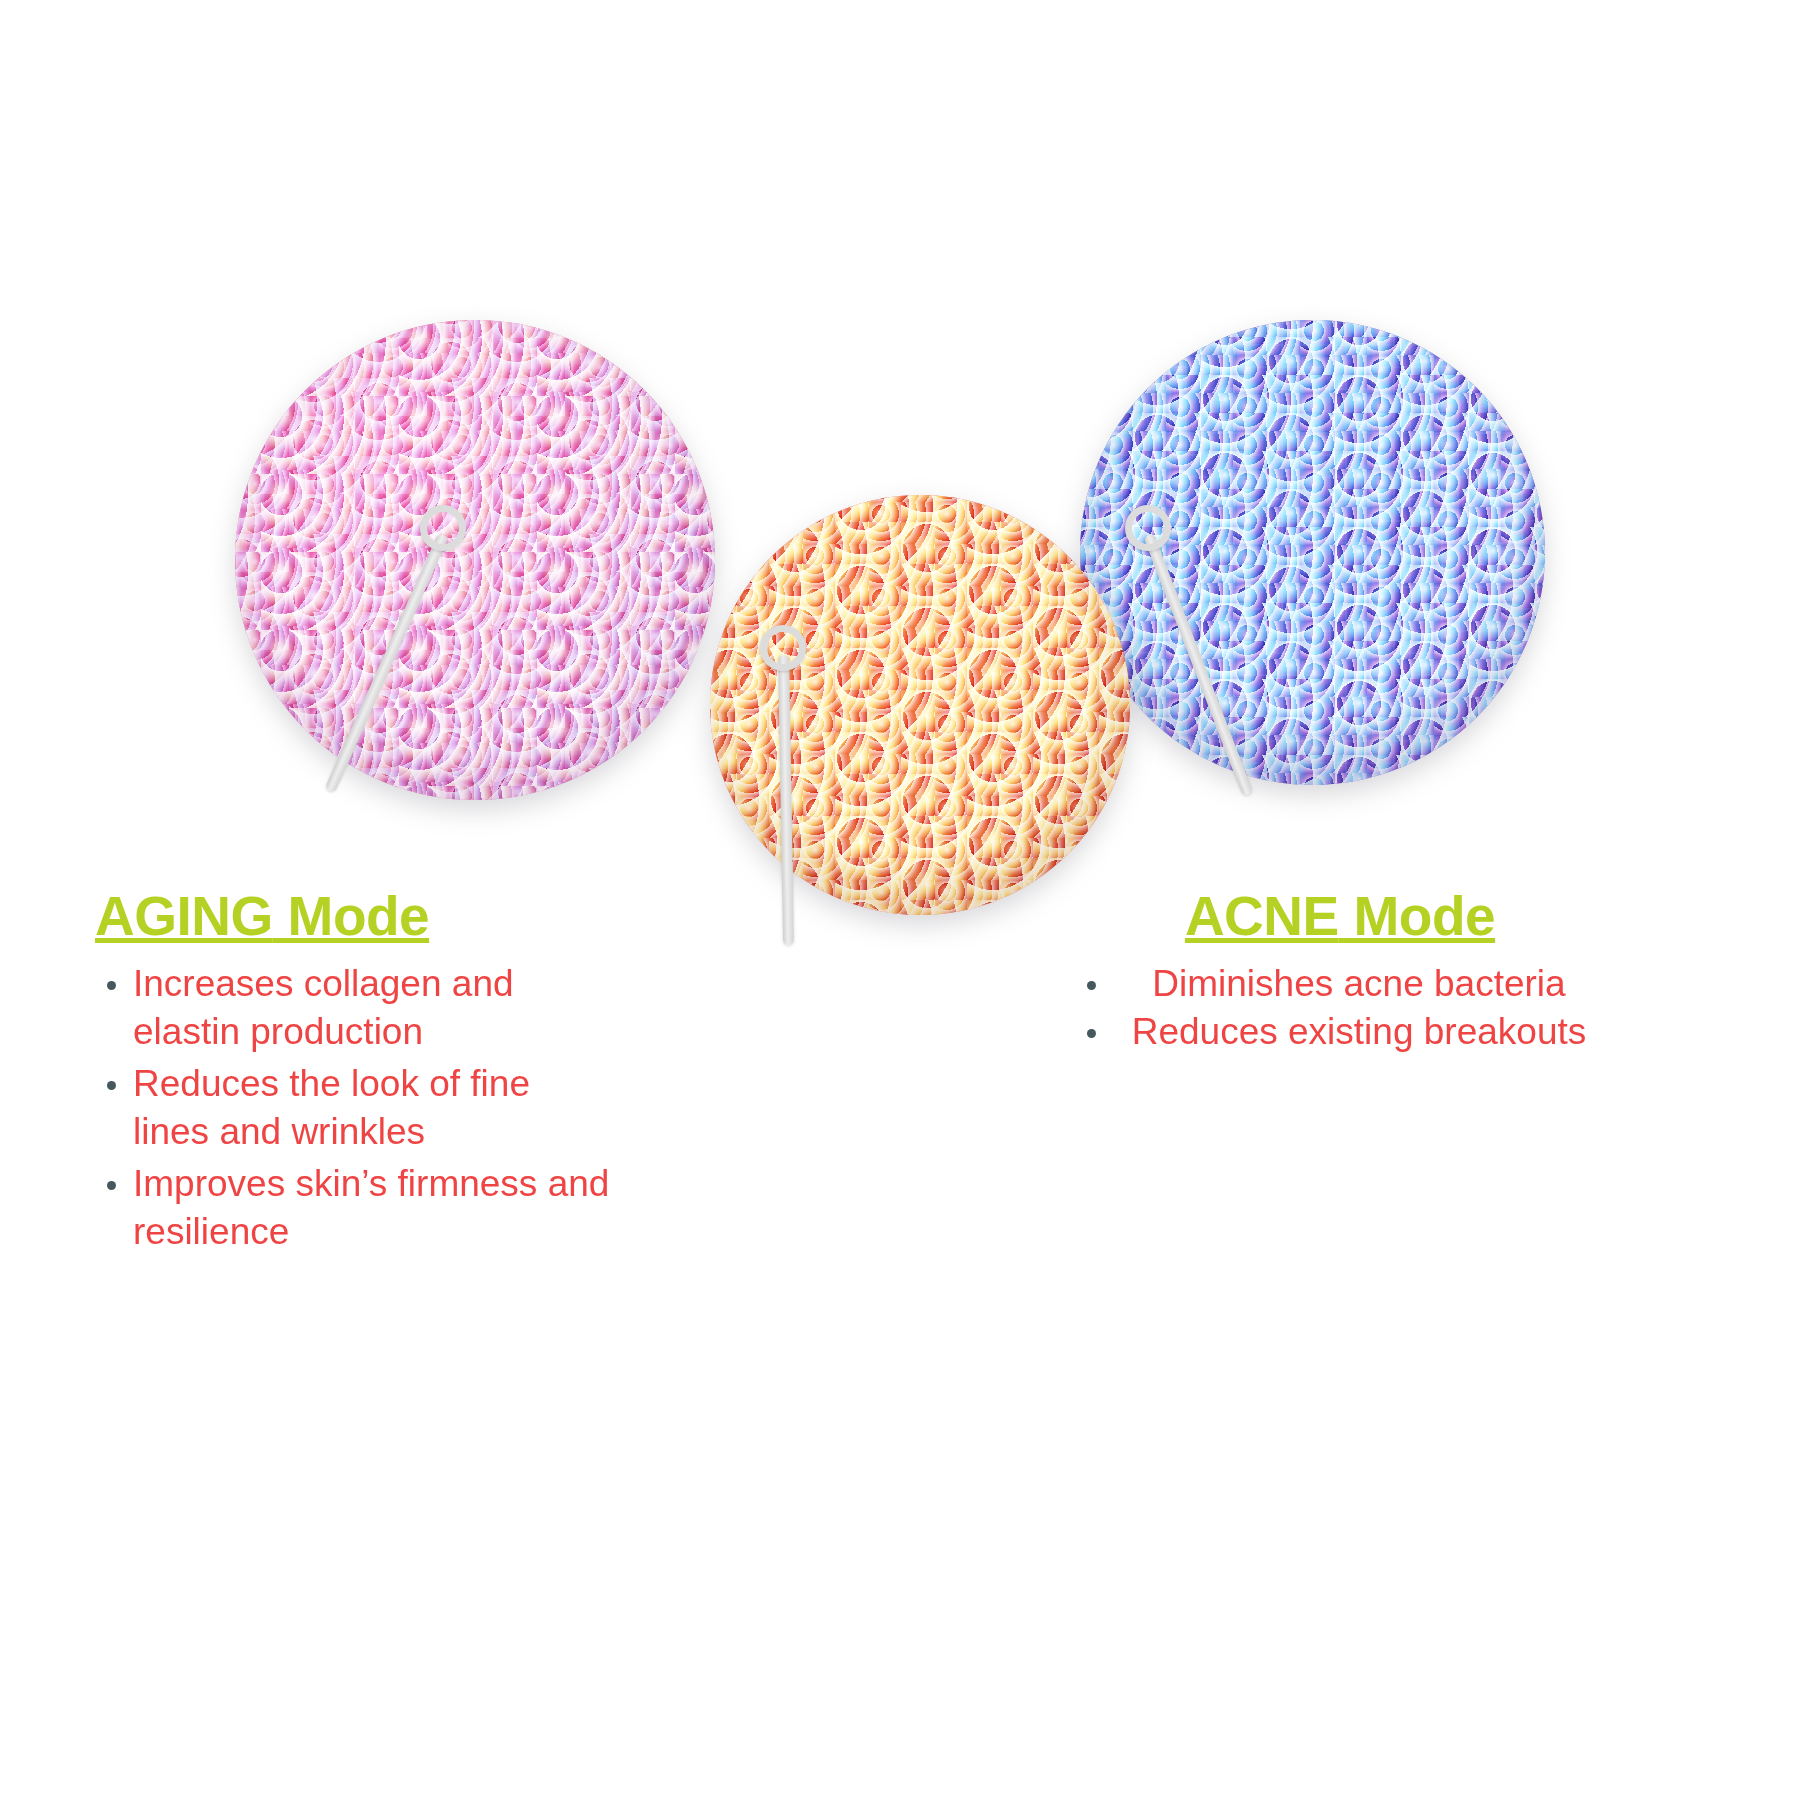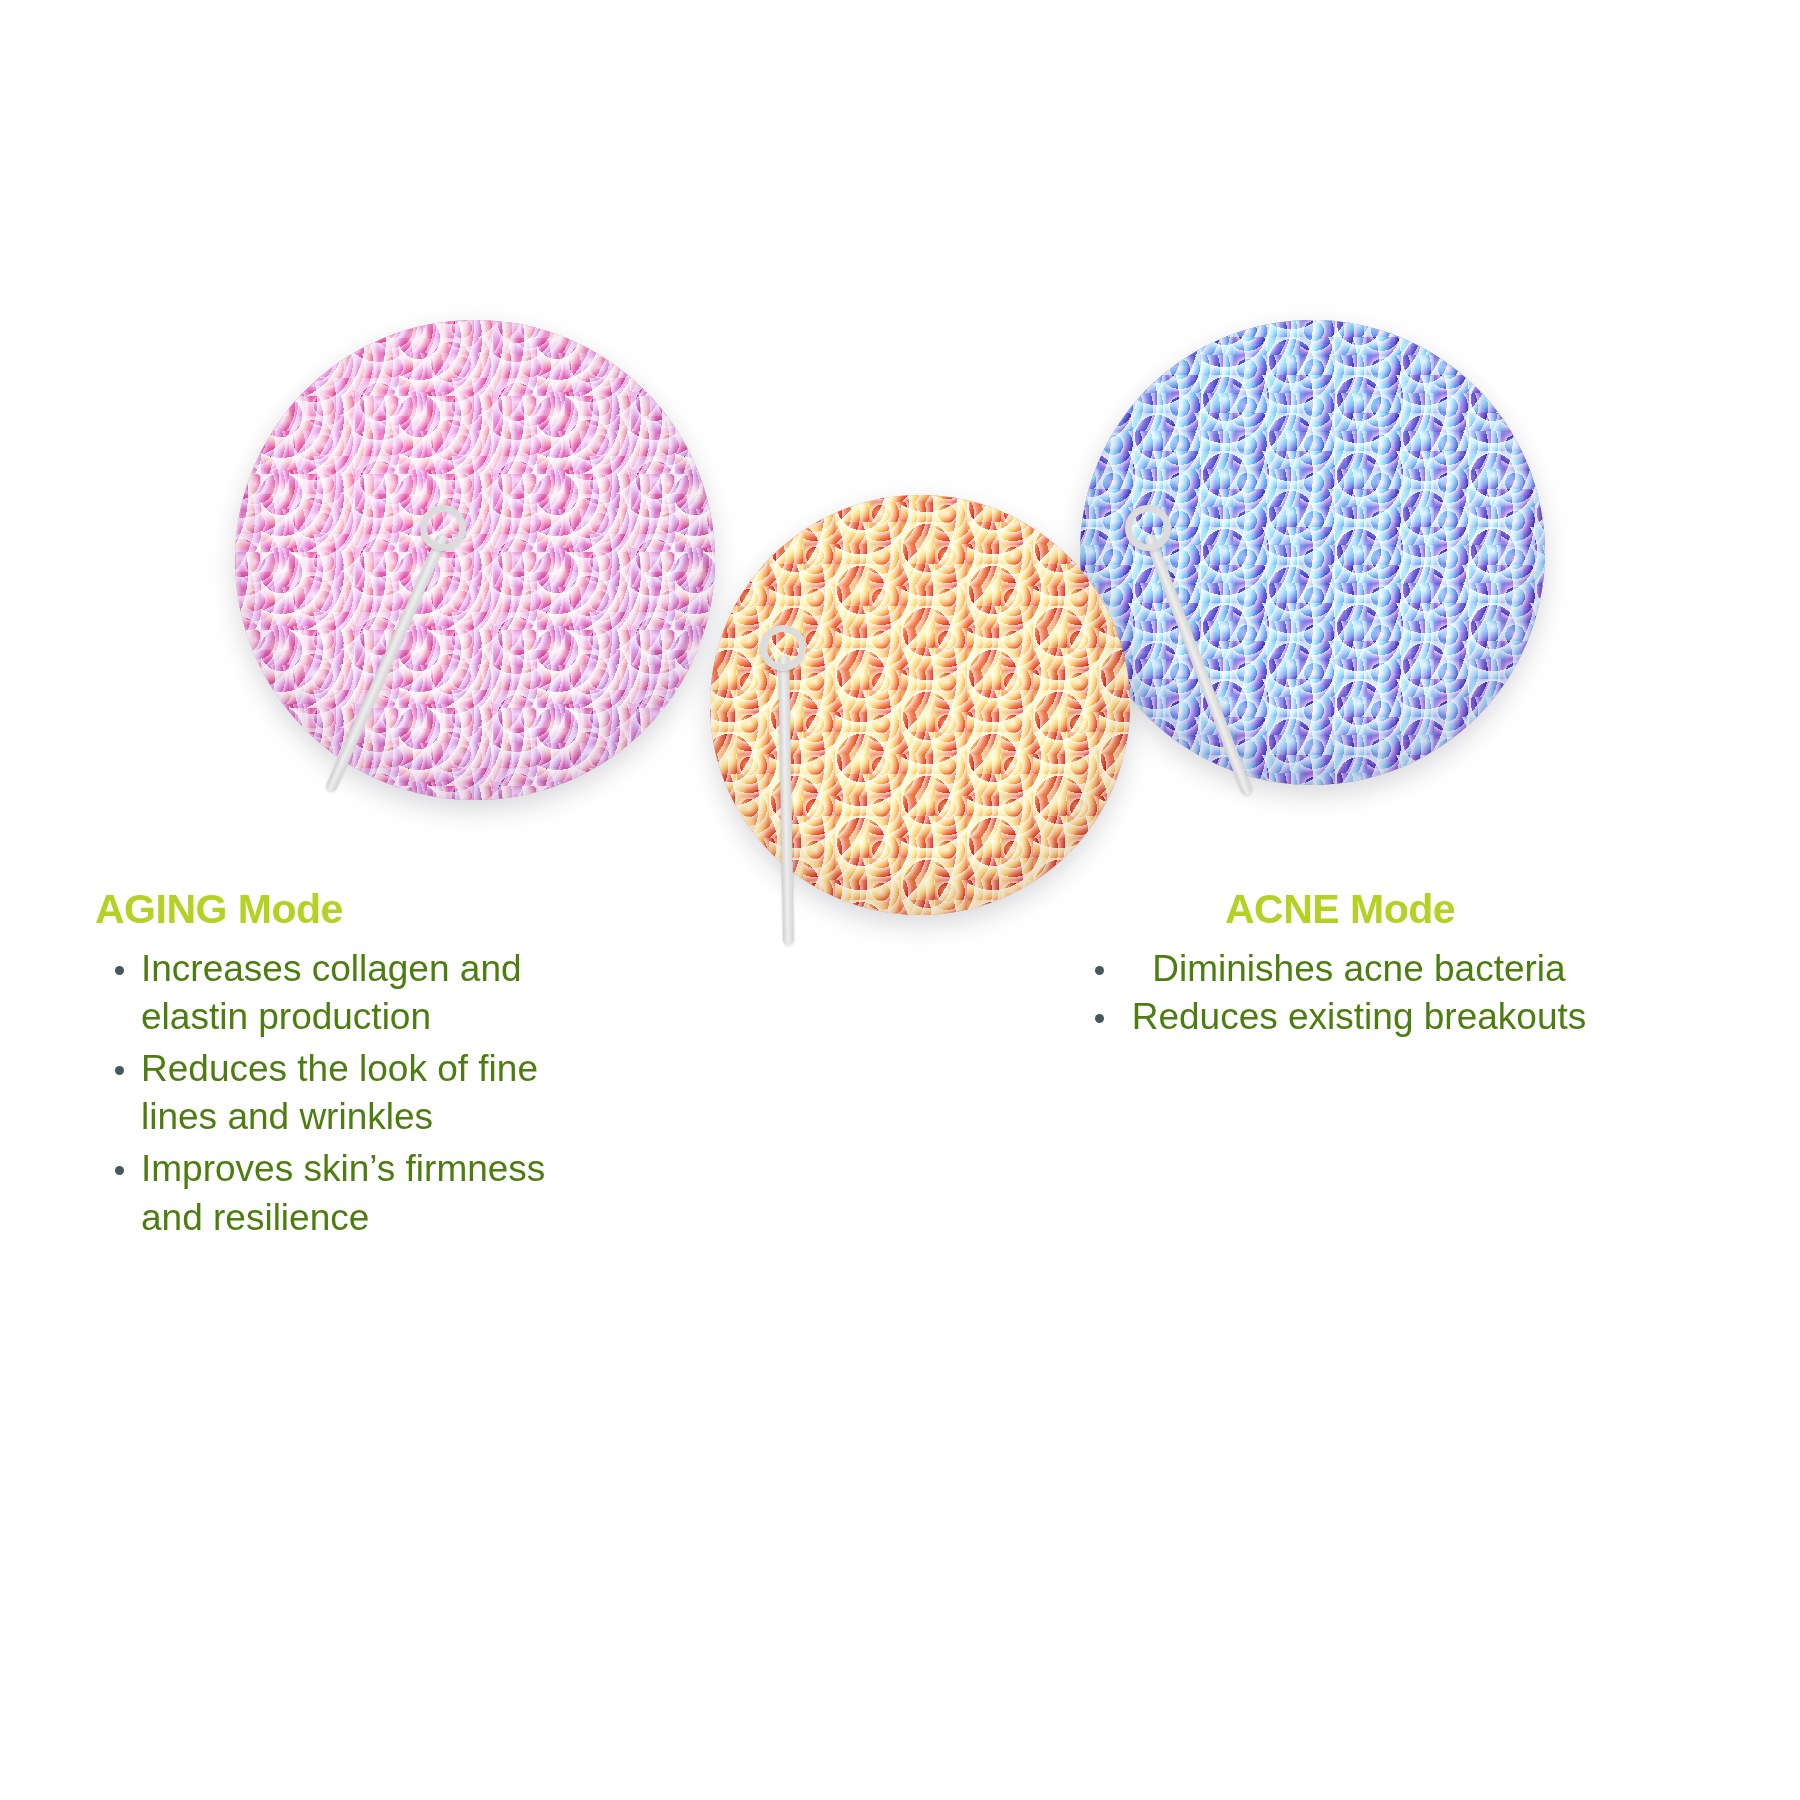--- a/index.html
+++ b/index.html
@@ -189,34 +189,35 @@
 
   #ptr-pain  { left: 760px; top: 625px; }
   #ptr-pain  .stick { left: 18px; top: 30px; height: 290px; transform: rotate(-1deg); }
 
   #ptr-acne  { left: 1125px; top: 505px; }
   #ptr-acne  .stick { left: 18px; top: 30px; height: 278px; transform: rotate(-21deg); }
 
   
   .block { position: absolute; }
   .mode-title {
-    font-size: 41px;
+    font-size: 55px;
     font-weight: bold;
     color: #b5d123;
     letter-spacing: -0.5px;
     line-height: 1.05;
     margin: 0 0 14px 0;
     white-space: nowrap;
+    text-decoration: underline;
   }
   .mode-title .light { font-weight: bold; }
   ul.bullets {
     list-style: none;
-    margin: 8px;
+    margin: 0;
     padding: 0;
-    color: #4d7c0f;
+    color: #ef4444;
     font-size: 37px;
     line-height: 1.30;
   }
   ul.bullets li {
     position: relative;
     padding-left: 38px;
     margin-bottom: 4px;
   }
   ul.bullets li::before {
     content: "";

